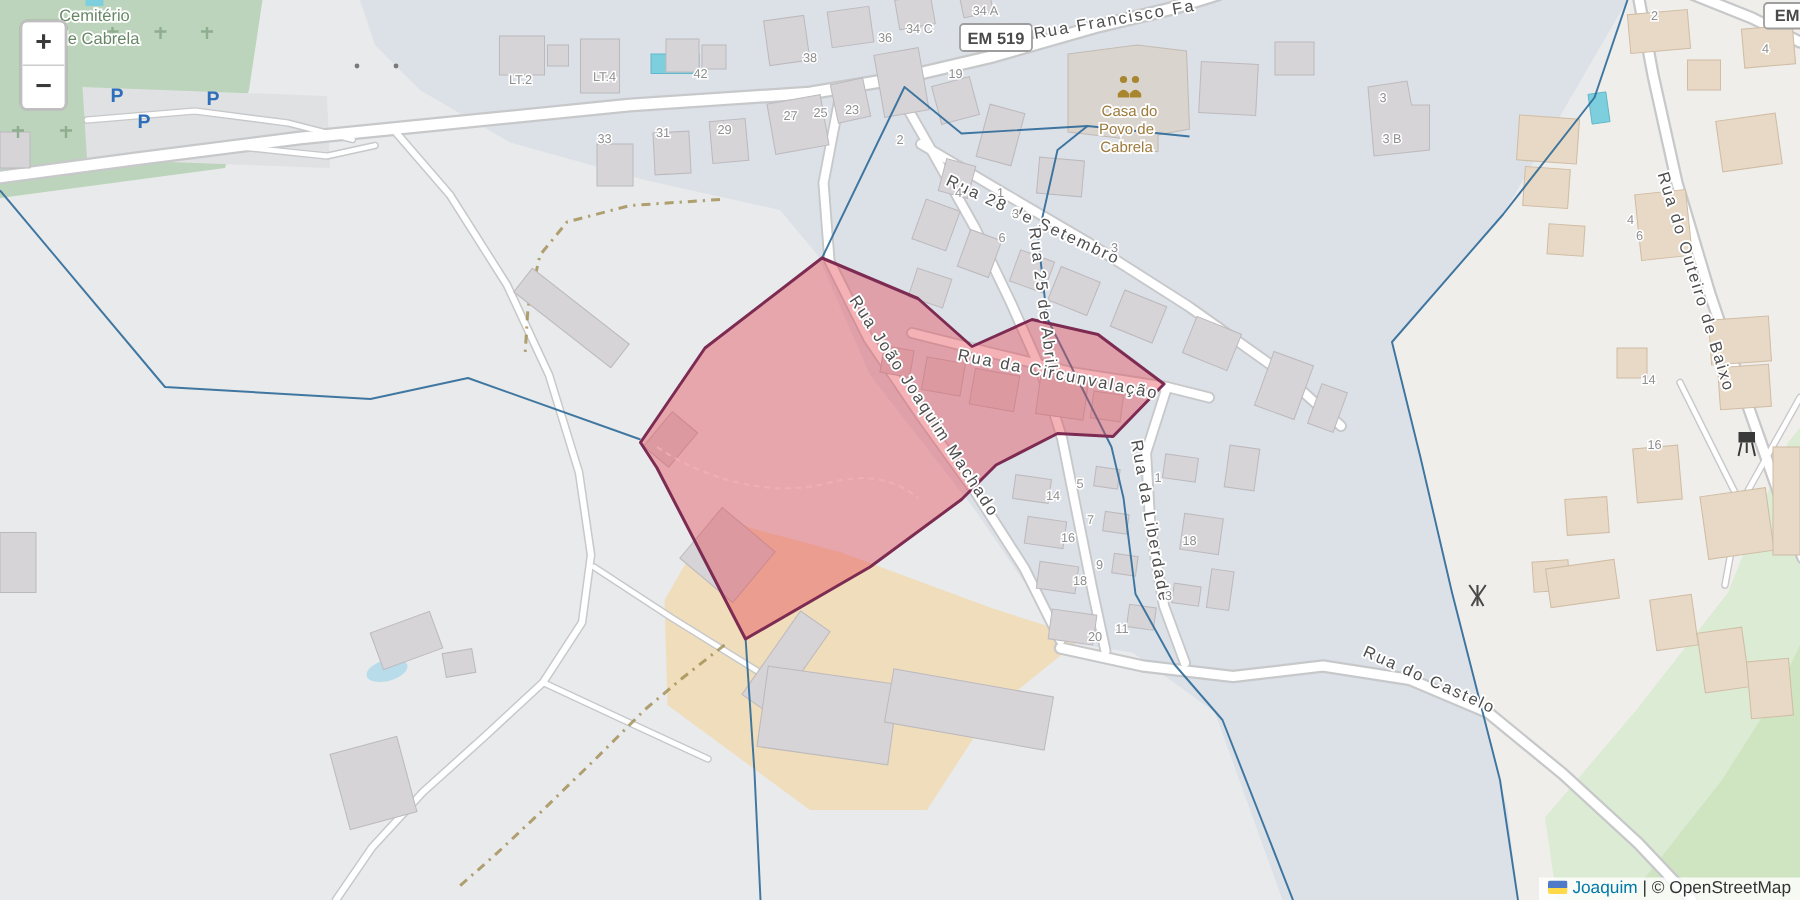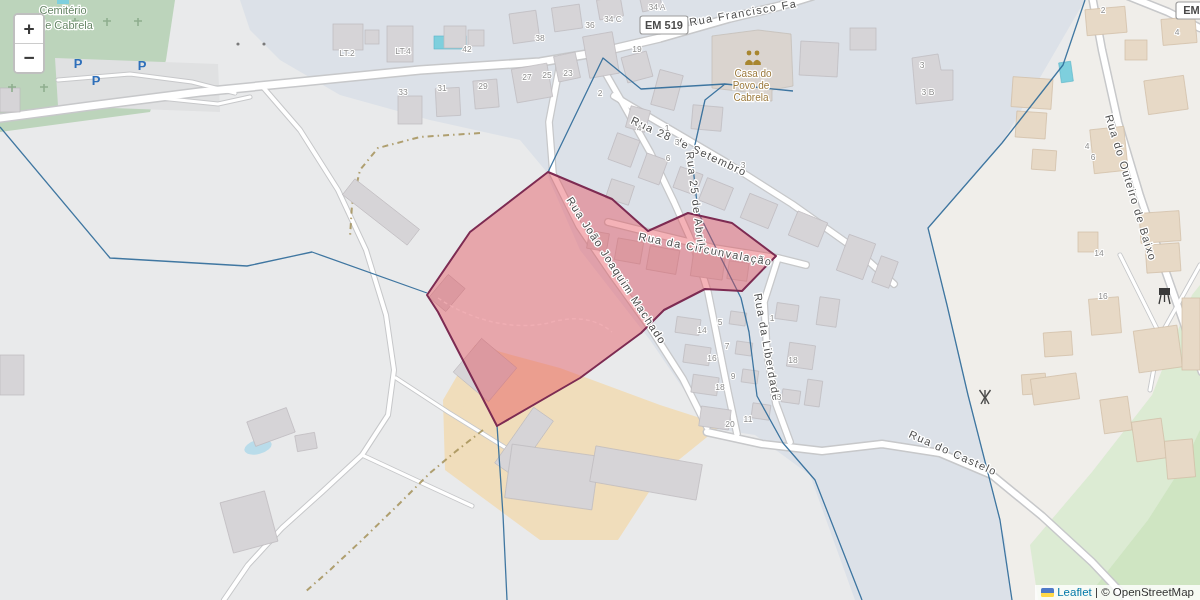--- a/index.html
+++ b/index.html
@@ -313,17 +313,17 @@
     <text class="hn" x="928" y="95">3 B</text>
   </g>
 </svg>
 
   <div class="zoomctl">
     <div class="zbtn">+</div>
     <div class="zbtn">−</div>
   </div>
 
   <div class="attrib">
-    <span class="flag"><span class="ft"></span><span class="fb"></span></span><a>Leaflet</a>
+    <span class="flag"><span class="ft"></span><span class="fb"></span></span><a>Joaquim</a>
     <span>|</span>
     <span>© OpenStreetMap</span>
   </div>
 </div>
 
 </body></html>

